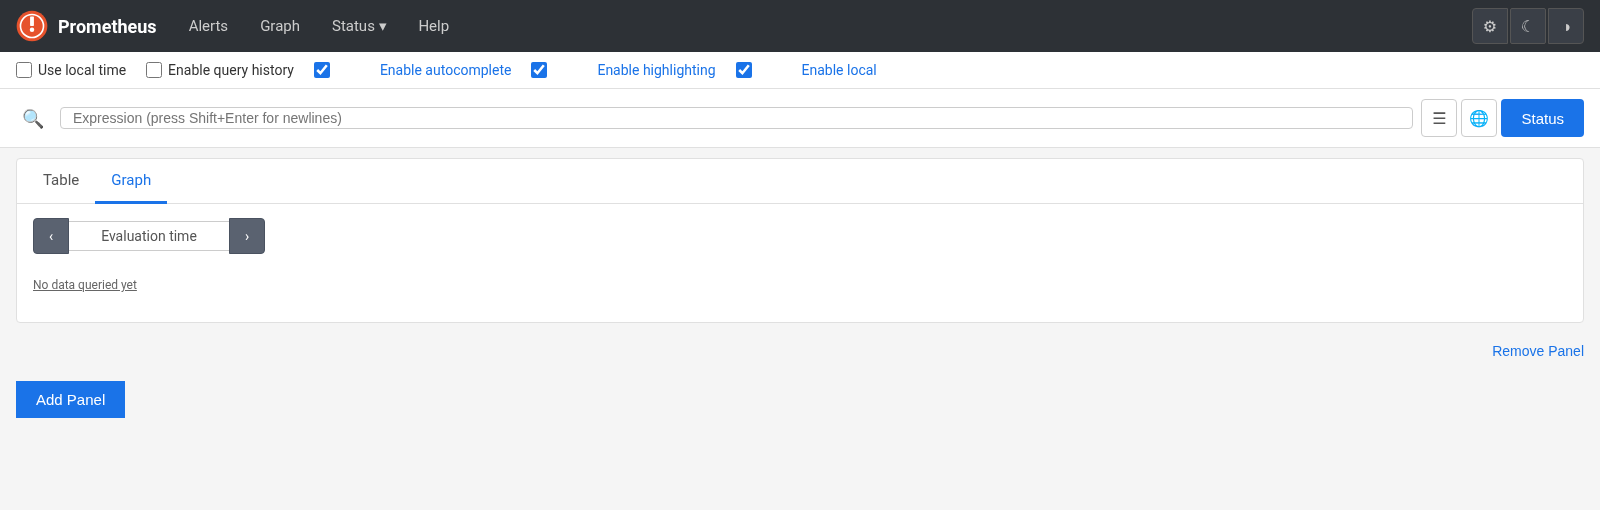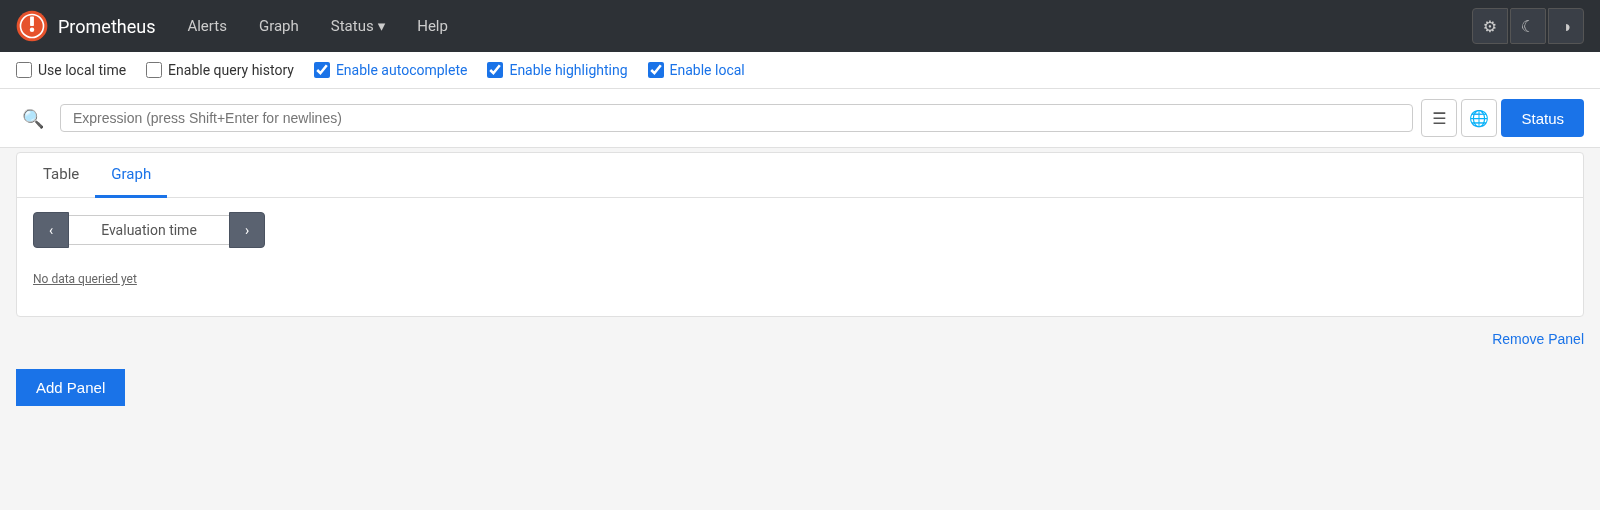--- a/index.html
+++ b/index.html
@@ -19,21 +19,21 @@
       align-items: center;
       gap: 10px;
       margin-right: 20px;
     }
     .navbar-logo {
       width: 32px;
       height: 32px;
     }
     .navbar-title {
       font-size: 18px;
-      font-weight: 400;
+      font-weight: 700;
       color: #fff;
       text-align: right;
     }
     .navbar-nav {
       display: flex;
       align-items: center;
       gap: 8px;
       flex: 1;
     }
     .nav-item {
@@ -90,20 +90,21 @@
       width: 16px;
       height: 16px;
       cursor: pointer;
       accent-color: #1a73e8;
     }
     .checkbox-label {
       color: #333;
     }
     .checkbox-label-blue {
       color: #1a73e8;
+      margin-left: 44px;
     }
 
     
     .query-bar {
       background: #fff;
       padding: 10px 16px;
       display: flex;
       align-items: center;
       gap: 8px;
       border-bottom: 1px solid #e0e0e0;
@@ -112,21 +113,21 @@
       display: flex;
       align-items: center;
       justify-content: center;
       width: 36px;
       height: 36px;
       color: #666;
       font-size: 18px;
     }
     .query-input {
       flex: 1;
-      height: 28px;
+      height: 22px;
       border: 1px solid #ccc;
       border-radius: 4px;
       padding: 0 12px;
       font-size: 14px;
       color: #999;
       outline: none;
     }
     .query-btn-group {
       display: flex;
       align-items: center;
@@ -153,21 +154,21 @@
       height: 38px;
       font-size: 15px;
       font-weight: 500;
       border-radius: 4px;
       cursor: pointer;
     }
 
     
     .main-content {
       background: #fff;
-      margin: 4px 16px;
+      margin: 10px 16px;
       border: 1px solid #e0e0e0;
       border-radius: 4px;
     }
 
     
     .tabs {
       display: flex;
       border-bottom: 1px solid #e0e0e0;
       padding: 0 10px;
     }

